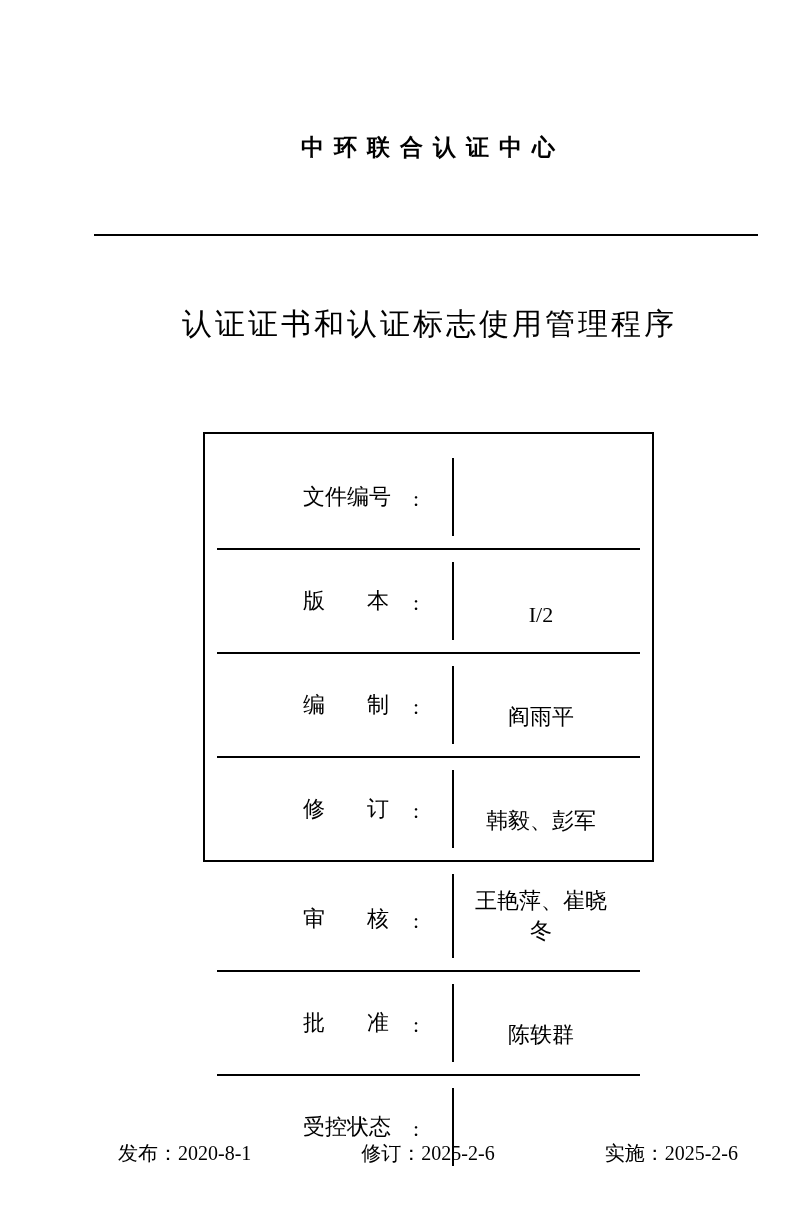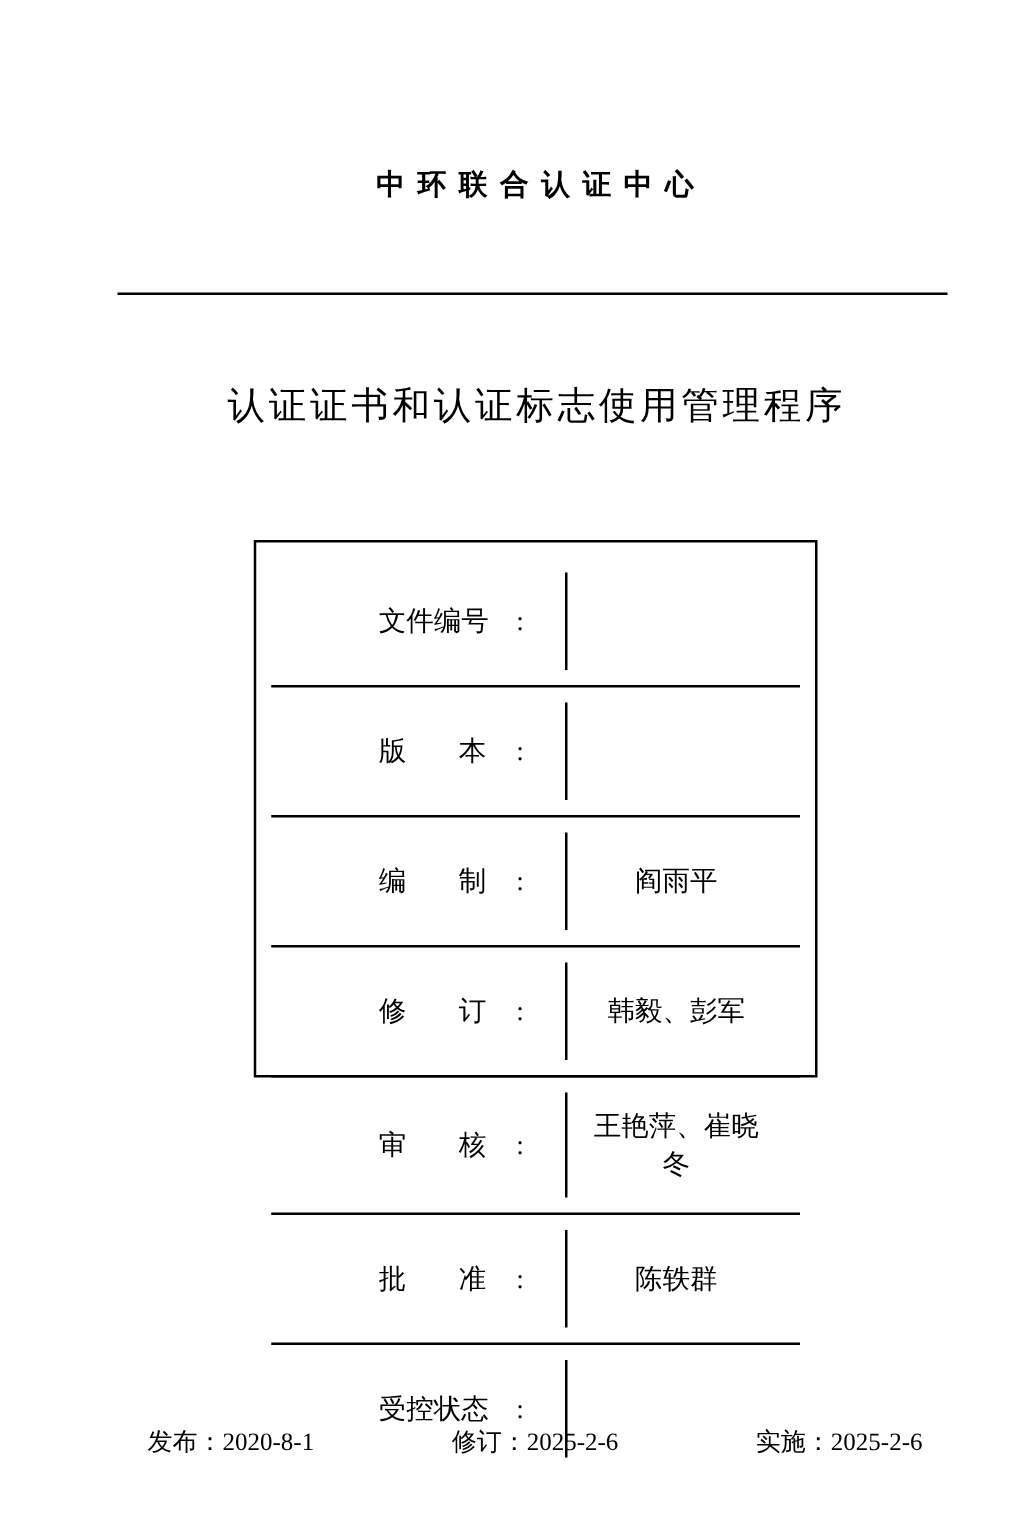--- a/index.html
+++ b/index.html
@@ -75,21 +75,21 @@
     flex-direction: column;
   }
   .trow {
     flex: 1 1 0;
     display: flex;
     border-top: 2px solid #000000;
   }
   .trow:first-child { border-top: none; }
   .tcell {
     display: flex;
-    align-items: center;
+    align-items: flex-end;
     font-size: 22px;
   }
   .tlabel {
     width: 225px;
     border-right: 2px solid #000000;
     padding-left: 62px;
   }
   .label-chars {
     display: inline-block;
     width: 110px;
@@ -135,20 +135,21 @@
           <span class="label-chars">文件编号</span>
           <span class="label-colon">:</span>
         </div>
     </div>
 
     <div class="trow">
       <div class="tcell tlabel">
           <span class="label-chars">版本</span>
           <span class="label-colon">:</span>
         </div>
+      <div class="tcell tvalue">I/2</div>
     </div>
 
     <div class="trow">
       <div class="tcell tlabel">
           <span class="label-chars">编制</span>
           <span class="label-colon">:</span>
         </div>
       <div class="tcell tvalue">阎雨平</div>
     </div>
 

